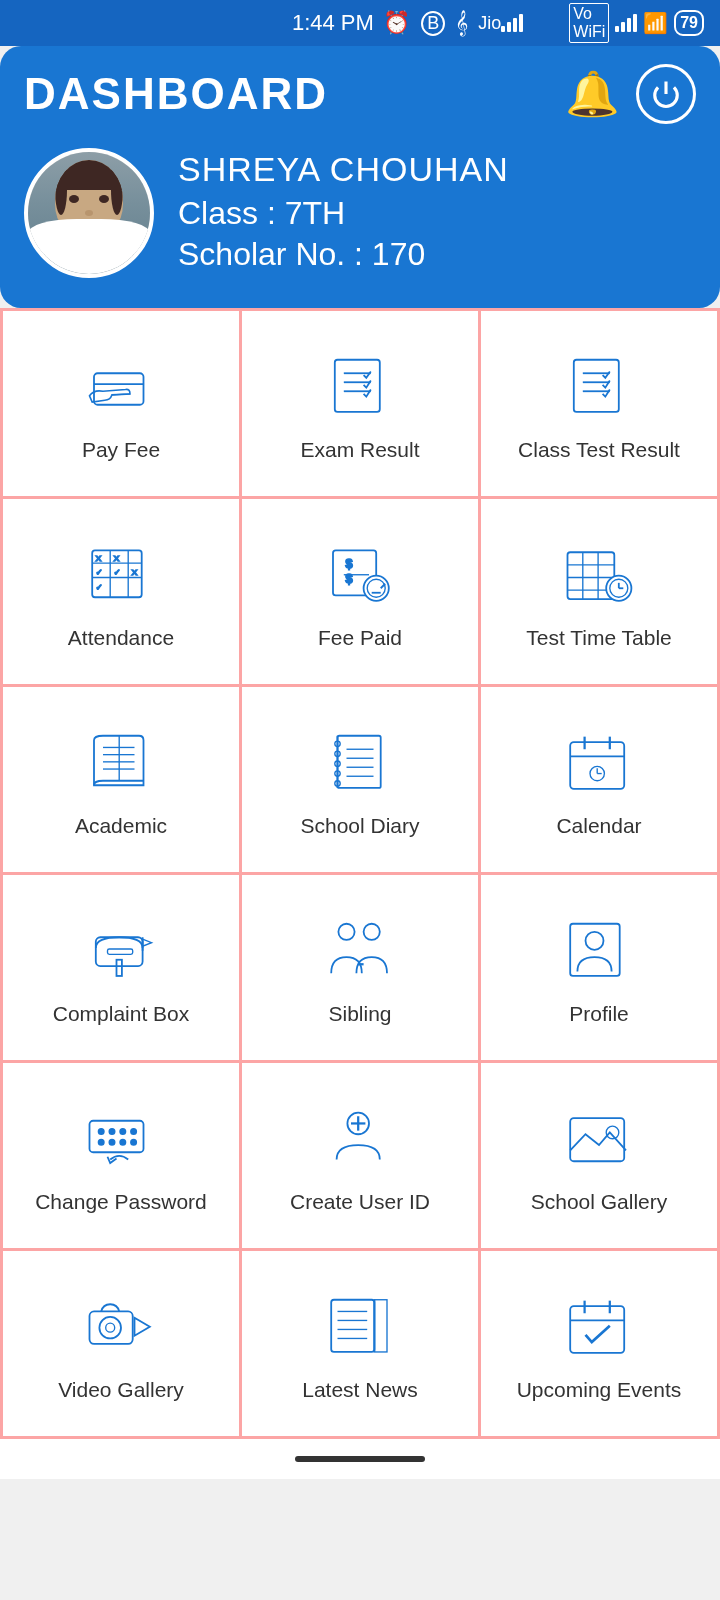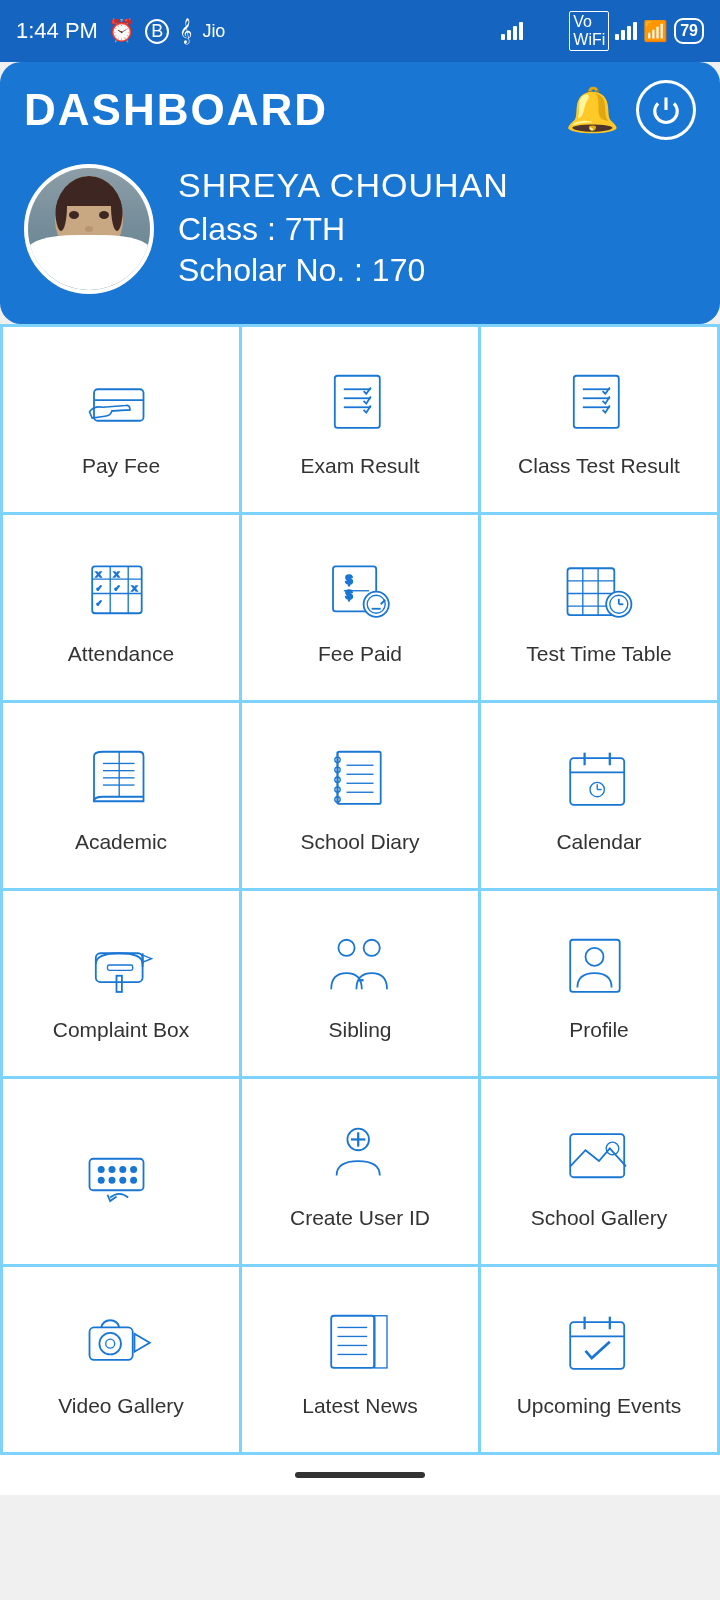--- a/index.html
+++ b/index.html
@@ -9,24 +9,24 @@
       min-height: 1600px;
       font-family: 'Segoe UI', Arial, sans-serif;
       background: #f0f0f0;
       overflow-x: hidden;
     }
 
     
     .status-bar {
       background: #1565c0;
       color: white;
-      height: 62px;
-      display: flex;
-      align-items: center;
-      justify-content: space-between;
+      height: 46px;
+      display: flex;
+      align-items: center;
+      justify-content: flex-end;
       padding: 0 16px;
       font-size: 22px;
       font-weight: 500;
     }
     .status-left { display: flex; align-items: center; gap: 10px; }
     .status-right { display: flex; align-items: center; gap: 6px; font-size: 20px; }
 
     
     .header {
       background: #1976d2;
@@ -92,21 +92,21 @@
       margin-bottom: 6px;
     }
     .profile-detail {
       font-size: 32px;
       margin-bottom: 4px;
       font-weight: 400;
     }
 
     
     .grid-container {
-      background: #7dd3fc;
+      background: #fca5a5;
       display: grid;
       grid-template-columns: repeat(3, 1fr);
       gap: 3px;
       padding: 3px;
     }
     .grid-item {
       background: white;
       display: flex;
       flex-direction: column;
       align-items: center;
@@ -461,20 +461,21 @@
         <circle cx="54" cy="27" r="3" fill="#1976d2"></circle>
         <circle cx="18" cy="39" r="3" fill="#1976d2"></circle>
         <circle cx="30" cy="39" r="3" fill="#1976d2"></circle>
         <circle cx="42" cy="39" r="3" fill="#1976d2"></circle>
         <circle cx="54" cy="39" r="3" fill="#1976d2"></circle>
 
         <path d="M28 58 Q38 50 48 58" stroke="#1976d2" stroke-width="2" fill="none"></path>
         <polyline points="25,55 28,62 35,57" stroke="#1976d2" stroke-width="2" fill="none"></polyline>
       </svg>
     </div>
+    <span class="grid-label">Change Password</span>
   </div>
 
   <div class="grid-item">
     <div class="grid-icon">
       <svg viewBox="0 0 80 65">
         <circle cx="38" cy="18" r="12" stroke="#1976d2" stroke-width="2" fill="none"></circle>
         <path d="M14 58 Q14 42 38 42 Q62 42 62 58" stroke="#1976d2" stroke-width="2" fill="none"></path>
 
         <line x1="38" y1="10" x2="38" y2="26" stroke="#1976d2" stroke-width="2.5"></line>
         <line x1="30" y1="18" x2="46" y2="18" stroke="#1976d2" stroke-width="2.5"></line>

